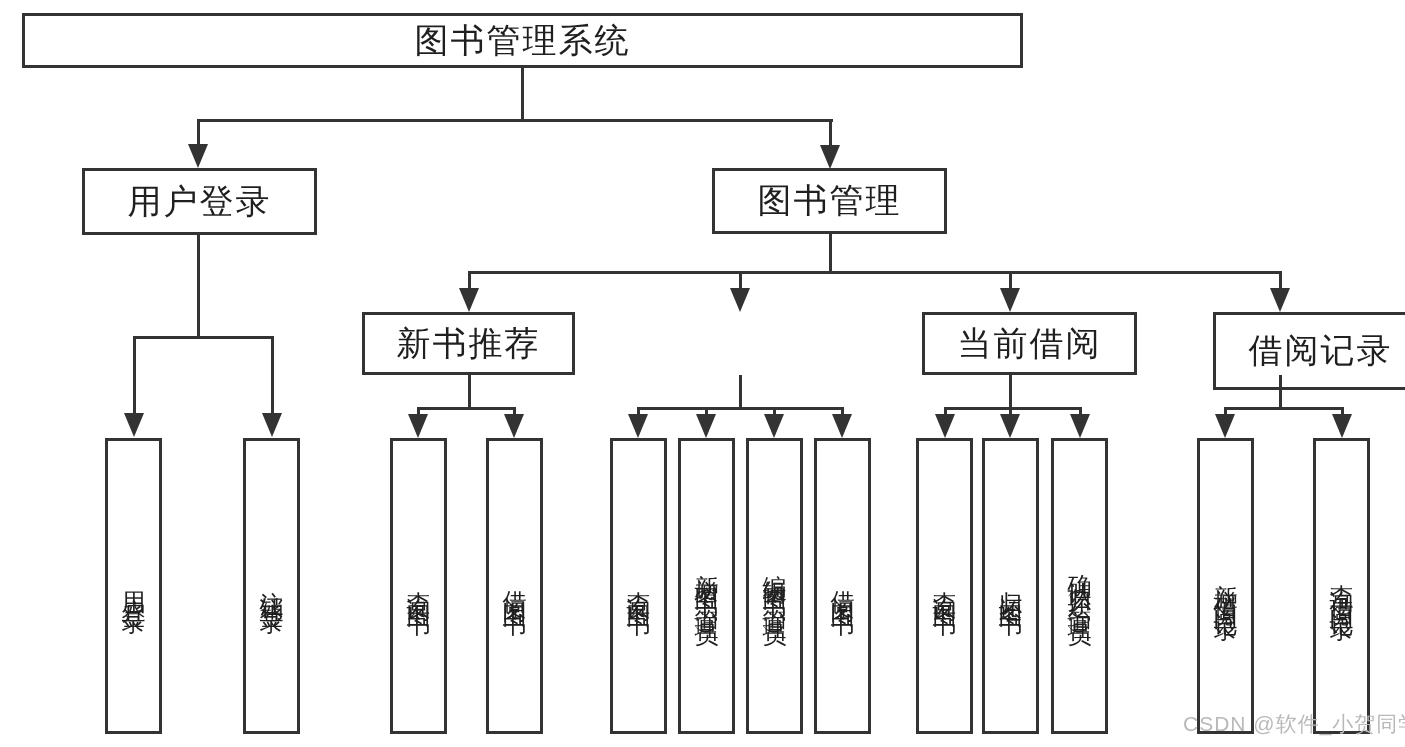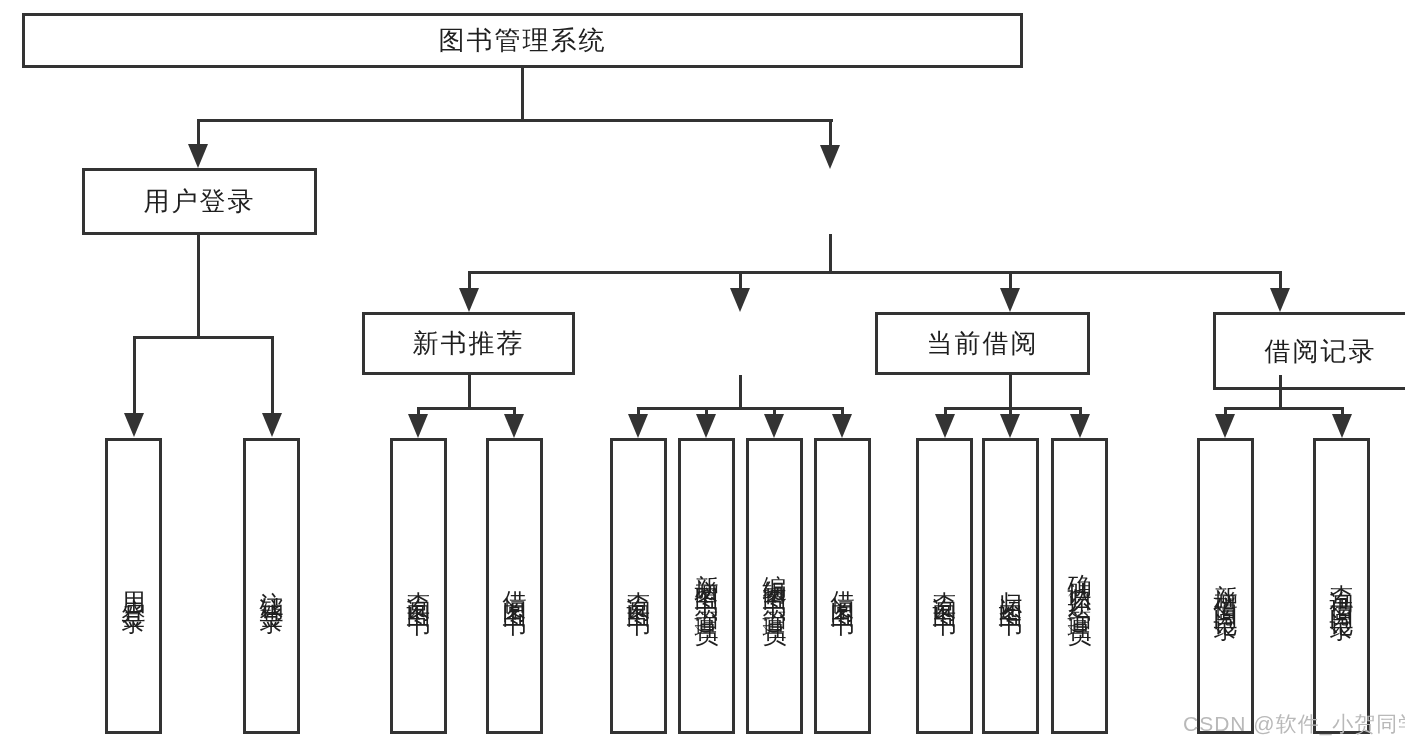--- a/index.html
+++ b/index.html
@@ -11,21 +11,21 @@
     overflow:hidden;
   }
   .box{
     position:absolute;
     box-sizing:border-box;
     border:3px solid #333333;
     background:#ffffff;
     display:flex;align-items:center;justify-content:center;
     color:#1f1f1f;
   }
-  .hlabel{font-size:26px;letter-spacing:2px;white-space:nowrap;}
+  .hlabel{font-size:34px;letter-spacing:2px;white-space:nowrap;}
   .leaf .vtext{
     writing-mode:vertical-rl;
     text-orientation:mixed;
     font-size:24px;
     letter-spacing:7px;
     line-height:1;
     color:#1f1f1f;
   }
   .vline{position:absolute;width:3px;background:#333333;}
   .hline{position:absolute;height:3px;background:#333333;}
@@ -57,20 +57,23 @@
   <div class="vline" style="left:520.5px;top:68px;height:52px;"></div>
   <div class="hline" style="left:196.5px;top:118.5px;width:636px;"></div>
   <div class="vline" style="left:196.5px;top:120px;height:26px;"></div>
   <div class="arrow" style="left:188px;top:144px;"></div>
   <div class="vline" style="left:828.5px;top:120px;height:26px;"></div>
   <div class="arrow" style="left:820px;top:145px;"></div>
 
   <div class="box" style="left:82px;top:168px;width:235px;height:67px;">
     <span class="hlabel">用户登录</span>
   </div>
+  <div class="box" style="left:712px;top:168px;width:235px;height:66px;">
+    <span class="hlabel">图书管理</span>
+  </div>
 
   <div class="vline" style="left:196.5px;top:235px;height:103px;"></div>
   <div class="hline" style="left:132.5px;top:335.5px;width:141px;"></div>
   <div class="vline" style="left:132.5px;top:337px;height:77px;"></div>
   <div class="arrow" style="left:124px;top:413px;"></div>
   <div class="vline" style="left:270.5px;top:337px;height:77px;"></div>
   <div class="arrow" style="left:262px;top:413px;"></div>
 
   <div class="vline" style="left:828.5px;top:234px;height:39px;"></div>
   <div class="hline" style="left:467.5px;top:270.5px;width:814px;"></div>
@@ -79,21 +82,21 @@
   <div class="vline" style="left:738.5px;top:272px;height:17px;"></div>
   <div class="arrow" style="left:730px;top:288px;"></div>
   <div class="vline" style="left:1008.5px;top:272px;height:17px;"></div>
   <div class="arrow" style="left:1000px;top:288px;"></div>
   <div class="vline" style="left:1278.5px;top:272px;height:17px;"></div>
   <div class="arrow" style="left:1270px;top:288px;"></div>
 
   <div class="box" style="left:362px;top:312px;width:213px;height:63px;text-align:center;">
     <span class="hlabel">新书推荐</span>
   </div>
-  <div class="box" style="left:875px;top:312px;width:215px;height:63px;">
+  <div class="box" style="left:922px;top:312px;width:215px;height:63px;">
     <span class="hlabel">当前借阅</span>
   </div>
   <div class="box" style="left:1173px;top:312px;width:215px;height:78px;margin-left:40px;">
     <span class="hlabel">借阅记录</span>
   </div>
 
   <div class="vline" style="left:467.5px;top:375px;height:34px;"></div>
   <div class="hline" style="left:416.5px;top:406.5px;width:99px;"></div>
   <div class="vline" style="left:416.5px;top:408px;height:8px;"></div>
   <div class="arrow" style="left:408px;top:414px;"></div>

